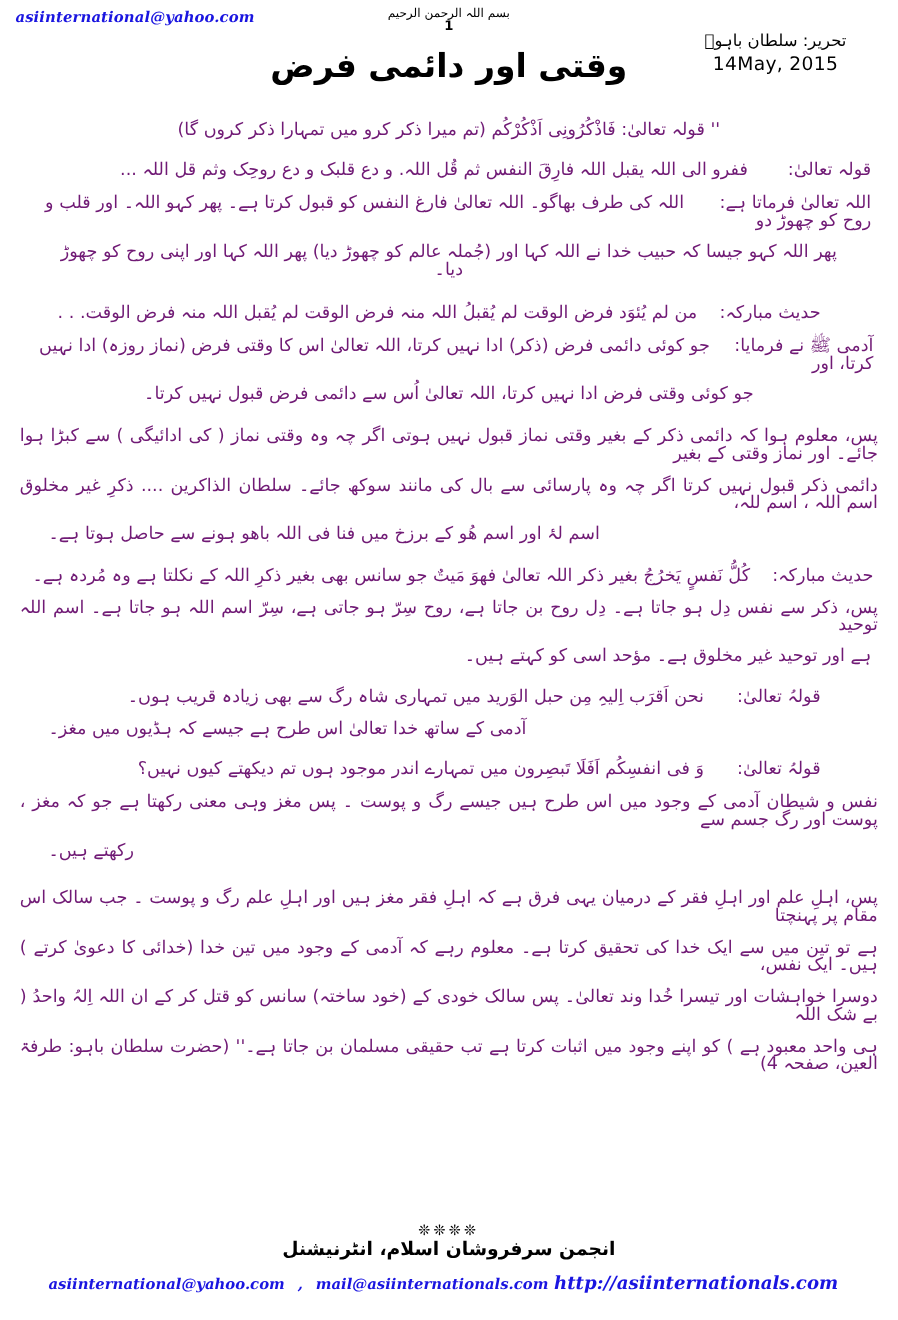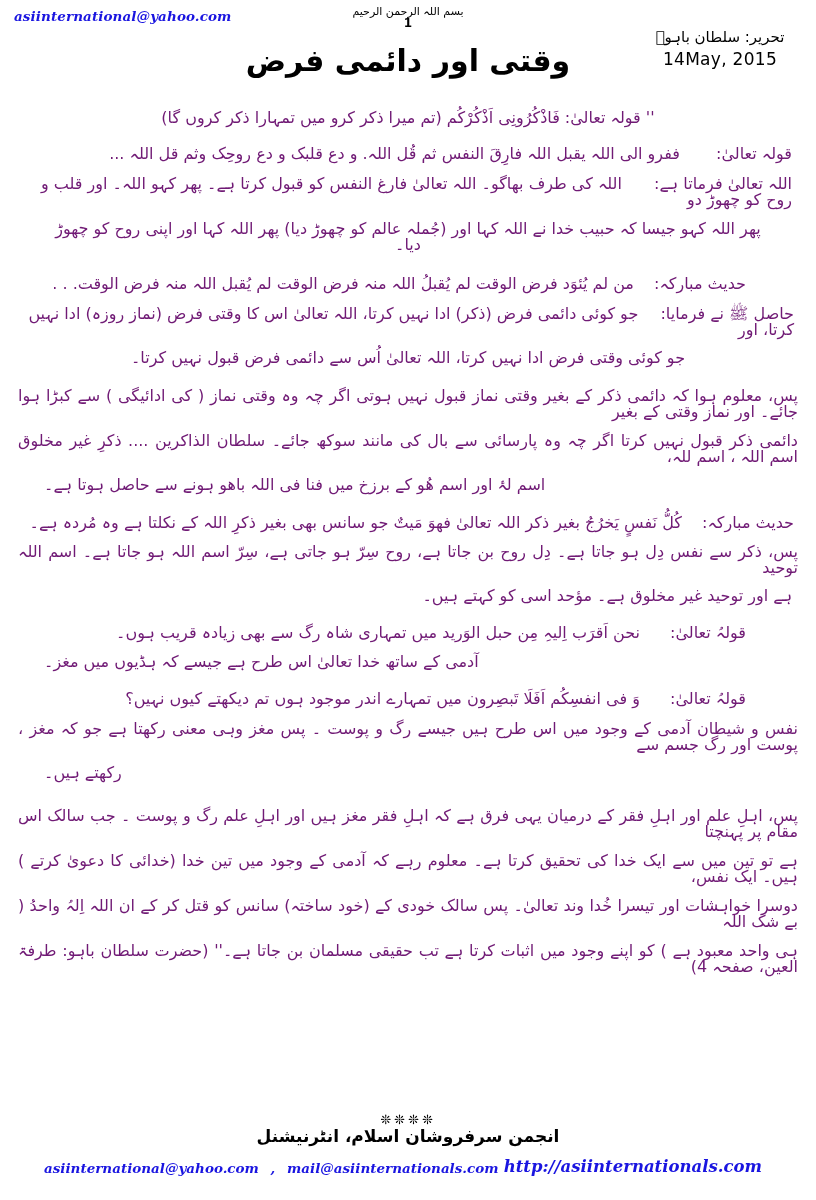--- a/index.html
+++ b/index.html
@@ -59,21 +59,21 @@
     font-family: "DejaVu Sans", "Liberation Sans", sans-serif;
     font-size: 12px;
     font-weight: bold;
     color: #000;
     display: block;
     margin-top: -3px;
   }
   .author-block {
     position: absolute;
     top: 22px;
-    right: 2px;
+    right: 17px;
     text-align: center;
     width: 160px;
   }
   .author-line {
     font-family: "DejaVu Sans", sans-serif;
     font-size: 15px;
     color: #000;
     line-height: 1.25;
     white-space: nowrap;
   }
@@ -225,21 +225,21 @@
 
     <div class="gap-sm"></div>
 
     <div class="ln hadith-row indent-1">
       <span class="nowrap">حدیث مبارکہ:</span>
       <span style="display:inline-block;width:10px"></span>
       <span>من لم یُئوَد فرض الوقت لم یُقبلُ اللہ منہ فرض الوقت لم یُقبل اللہ منہ فرض الوقت. . .</span>
     </div>
 
     <div class="ln hadith-row">
-      <span class="nowrap">حاصل ﷺ نے فرمایا:</span>
+      <span class="nowrap">آدمی ﷺ نے فرمایا:</span>
       <span style="display:inline-block;width:12px"></span>
       <span>جو کوئی دائمی فرض (ذکر) ادا نہیں کرتا، اللہ تعالیٰ اس کا وقتی فرض (نماز روزہ) ادا نہیں کرتا، اور</span>
     </div>
 
     <div class="ln cont-center">جو کوئی وقتی فرض ادا نہیں کرتا، اللہ تعالیٰ اُس سے دائمی فرض قبول نہیں کرتا۔</div>
 
     <div class="gap-sm"></div>
 
     <div class="ln para">پس، معلوم ہوا کہ دائمی ذکر کے بغیر وقتی نماز قبول نہیں ہوتی اگر چہ وہ وقتی نماز ( کی ادائیگی ) سے کبڑا ہوا جائے۔ اور نماز وقتی کے بغیر</div>
     <div class="ln para">دائمی ذکر قبول نہیں کرتا اگر چہ وہ پارسائی سے بال کی مانند سوکھ جائے۔ سلطان الذاکرین .... ذکرِ غیر مخلوق اسم اللہ ، اسم للہ،</div>

